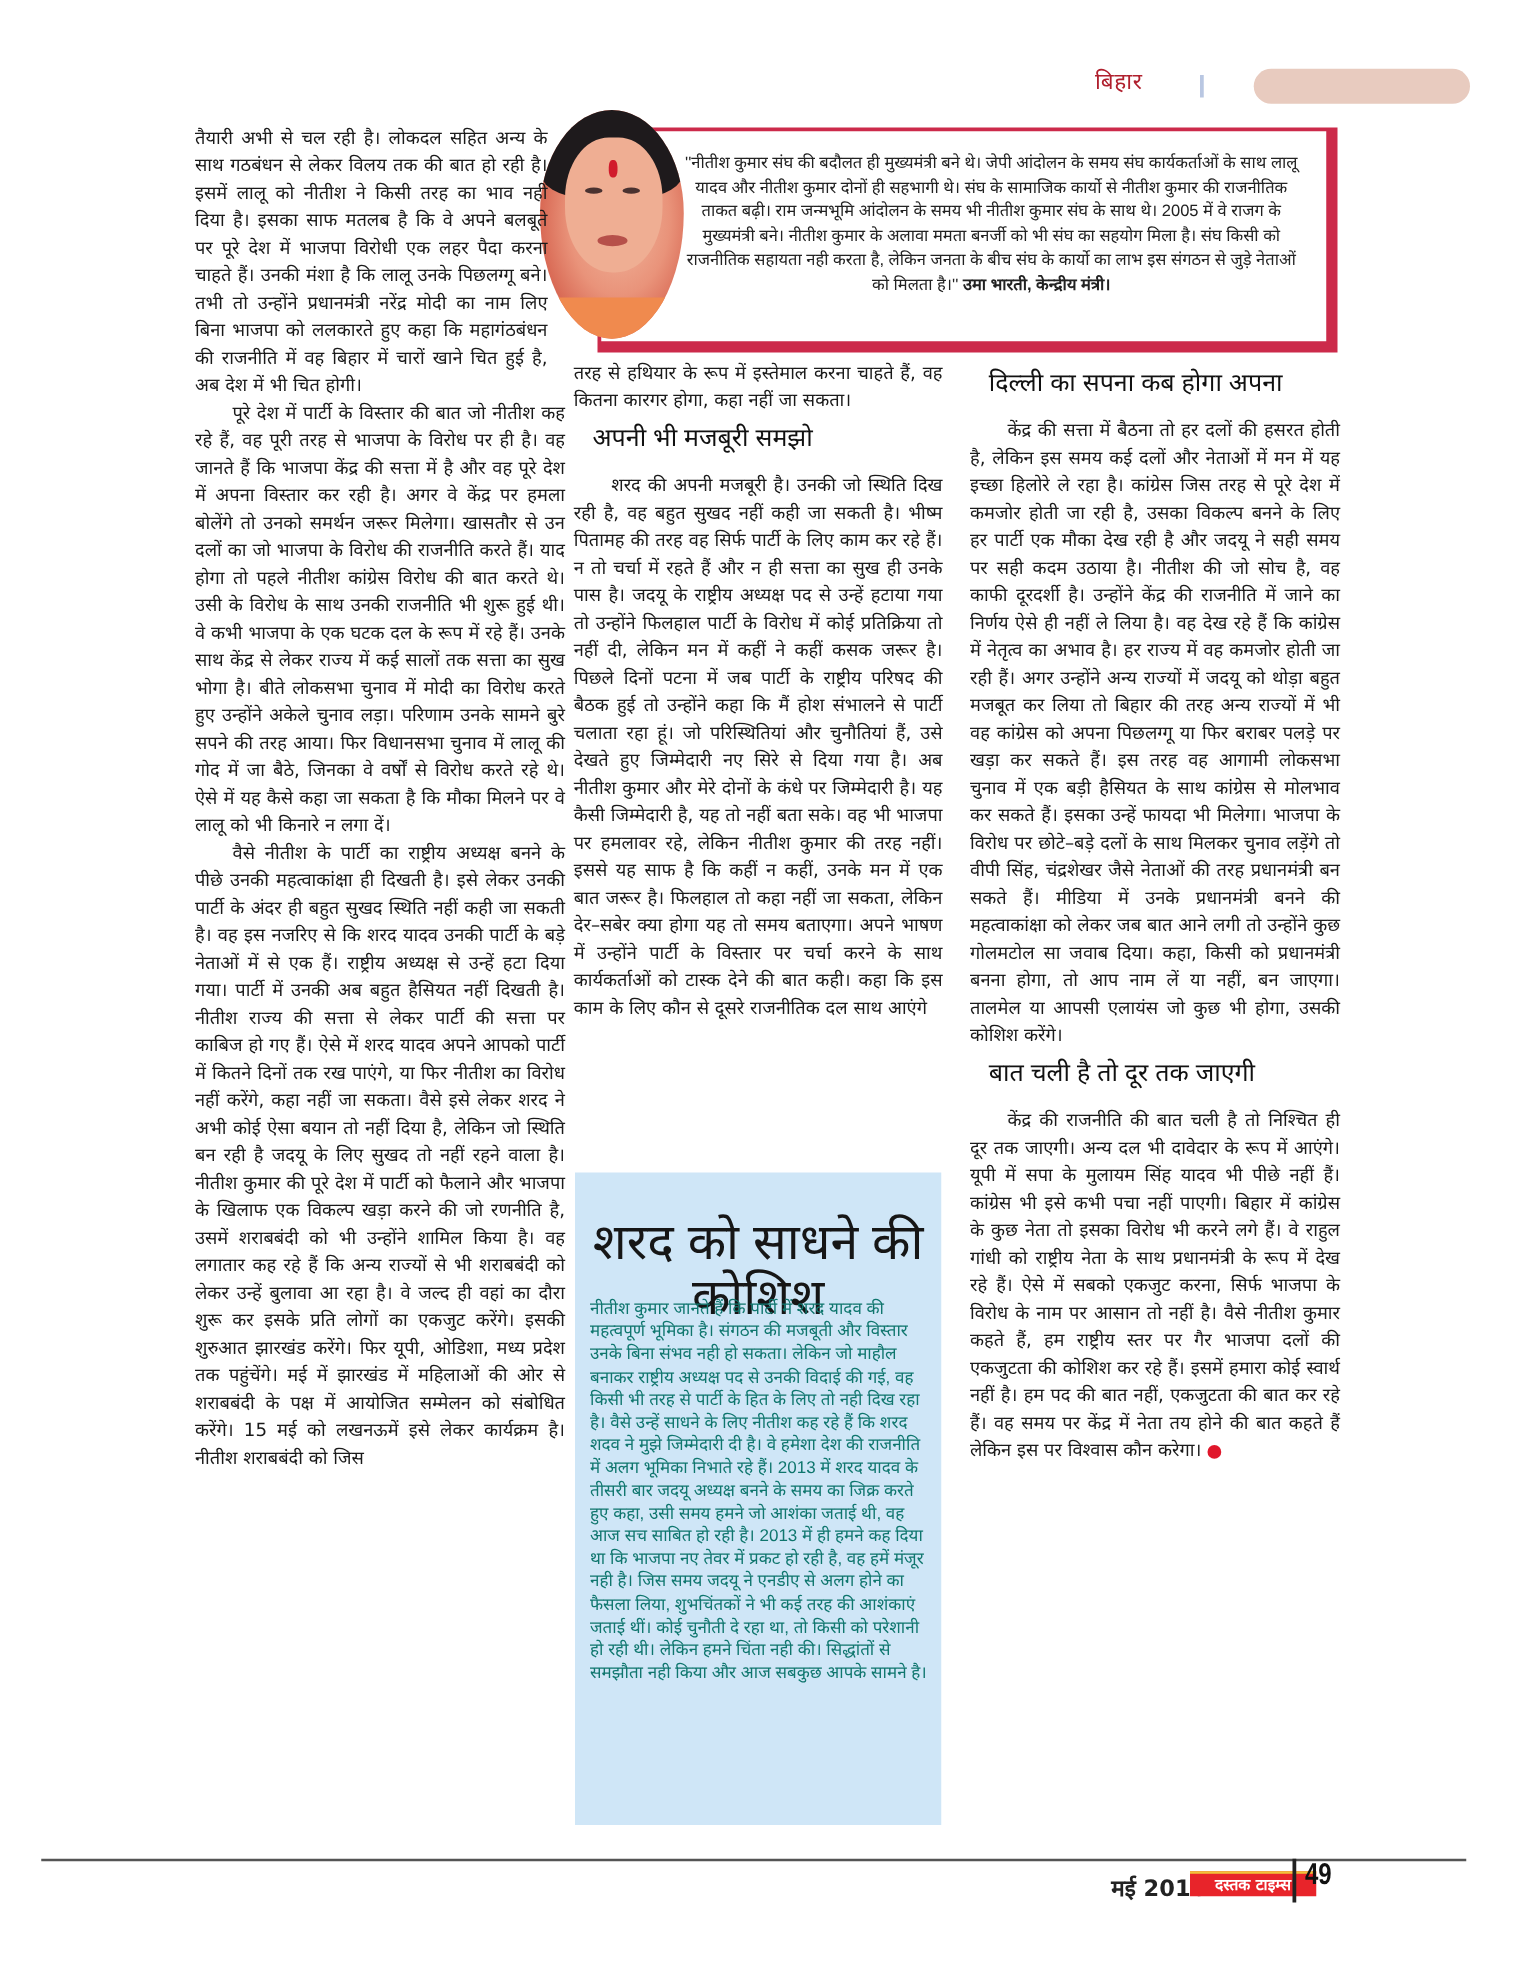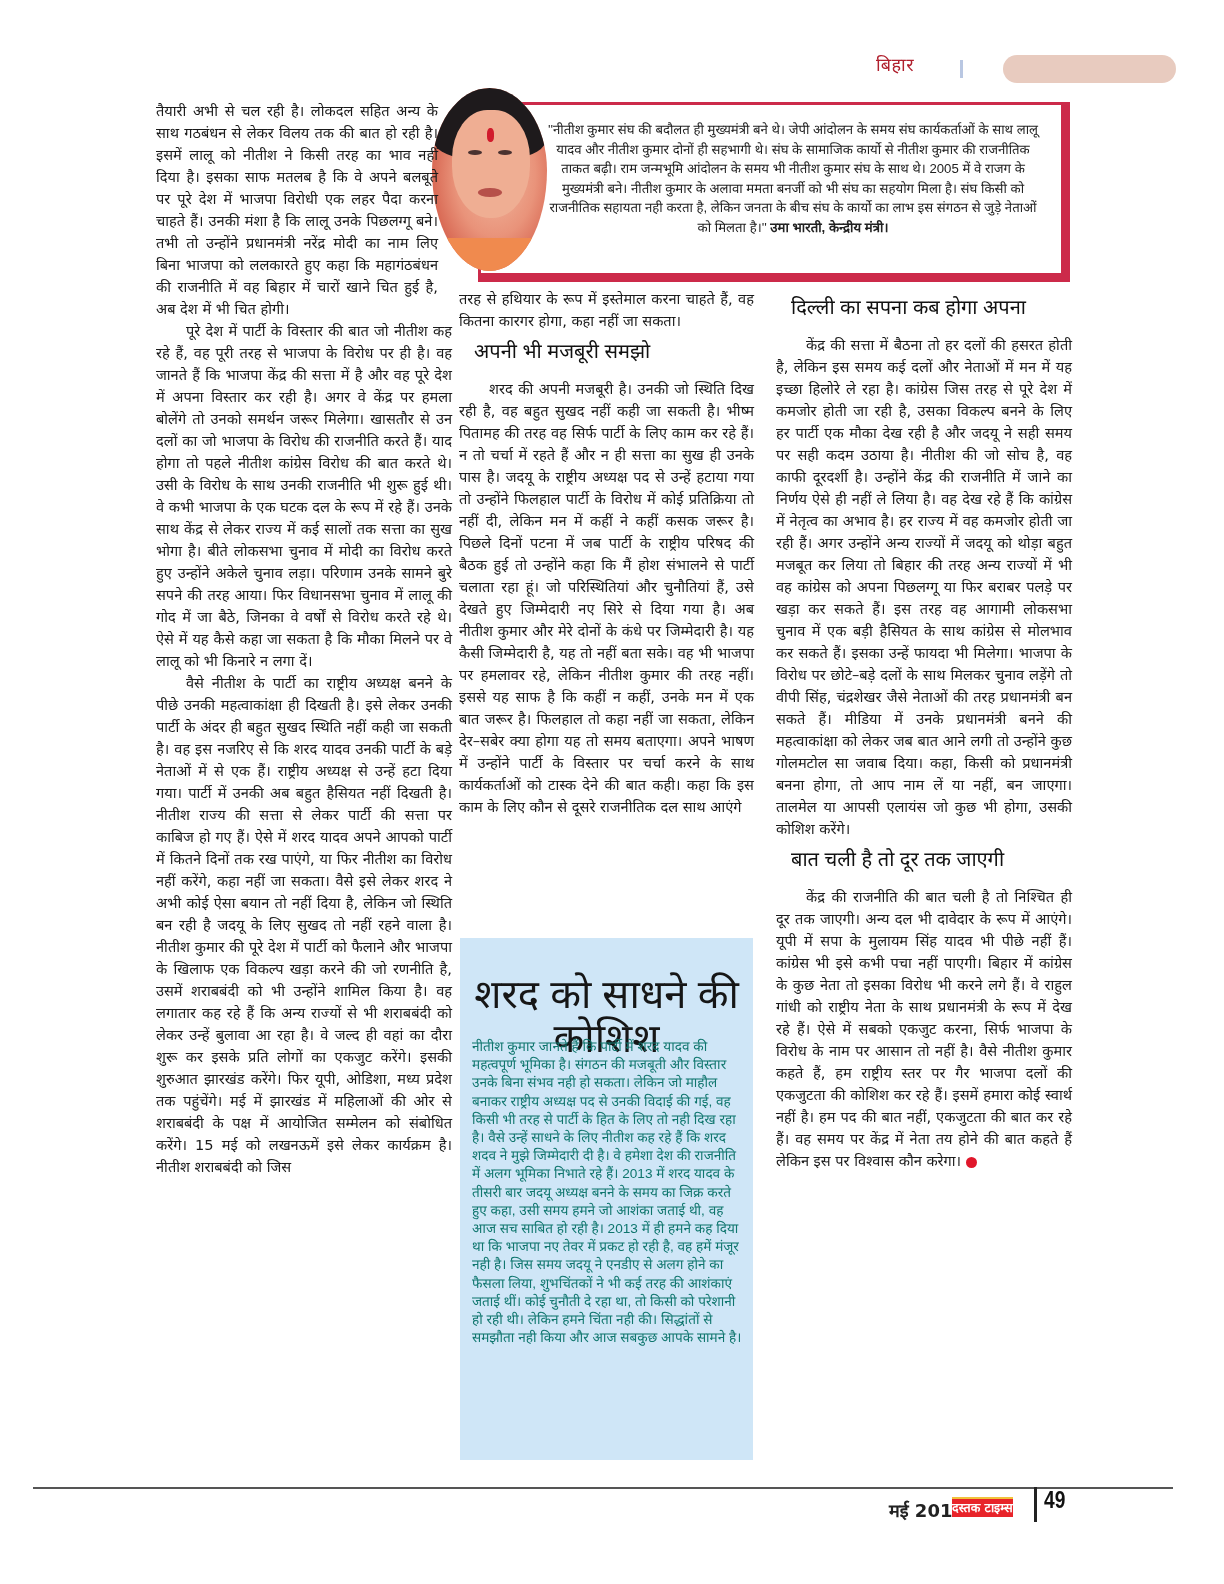--- a/index.html
+++ b/index.html
@@ -39,21 +39,21 @@
   .sidebar-box { position:absolute; left:460px; top:938px; width:293px; height:522px; background:#cfe6f7; }
   .sidebar-title { position:absolute; left:460px; top:952px; width:293px; text-align:center; font-size:40px; line-height:44px;
                    font-family:"Liberation Sans", sans-serif; color:#161616;margin-top:20px; }
   .sidebar-body { position:absolute; left:472px; top:1038px; width:270px; font-size:13.6px; line-height:18.2px;
                   font-family:Liberation Sans, sans-serif; color:#0f766e; }
 
   .end-mark { display:inline-block; width:11px; height:11px; border-radius:50%; background:#e0172b; vertical-align:middle; margin-left:5px; }
 
   .footer-rule { position:absolute; left:33px; top:1487px; width:1140px; height:2px; background:#555; }
   .footer-date { position:absolute; left:889px; top:1498px; font-size:18px; font-weight:bold; font-family:"DejaVu Sans", sans-serif; color:#222; }
-  .footer-logo { position:absolute; left:952px; top:1497px; height:18px; padding:0 0; background:#e8242a; color:#fff;
+  .footer-logo { position:absolute; left:952px; top:1497px; height:18px; padding:0 20px; background:#e8242a; color:#fff;
                  font-size:12.5px; font-weight:bold; line-height:18px; border-top:2px solid #f2c23a; font-family:"DejaVu Sans", sans-serif; }
   .footer-vrule { position:absolute; left:1034px; top:1487px; width:3px; height:35px; background:#222; }
   .footer-page { position:absolute; left:1044px; top:1486px; font-size:24px; font-weight:bold; font-family:"Liberation Sans", sans-serif; color:#111; transform:scaleX(0.8); transform-origin:left; }
 </style>
 </head>
 <body>
 
 <div class="section-tag">बिहार</div>
 <div class="section-divider"></div>
 <div class="section-pill"></div>

